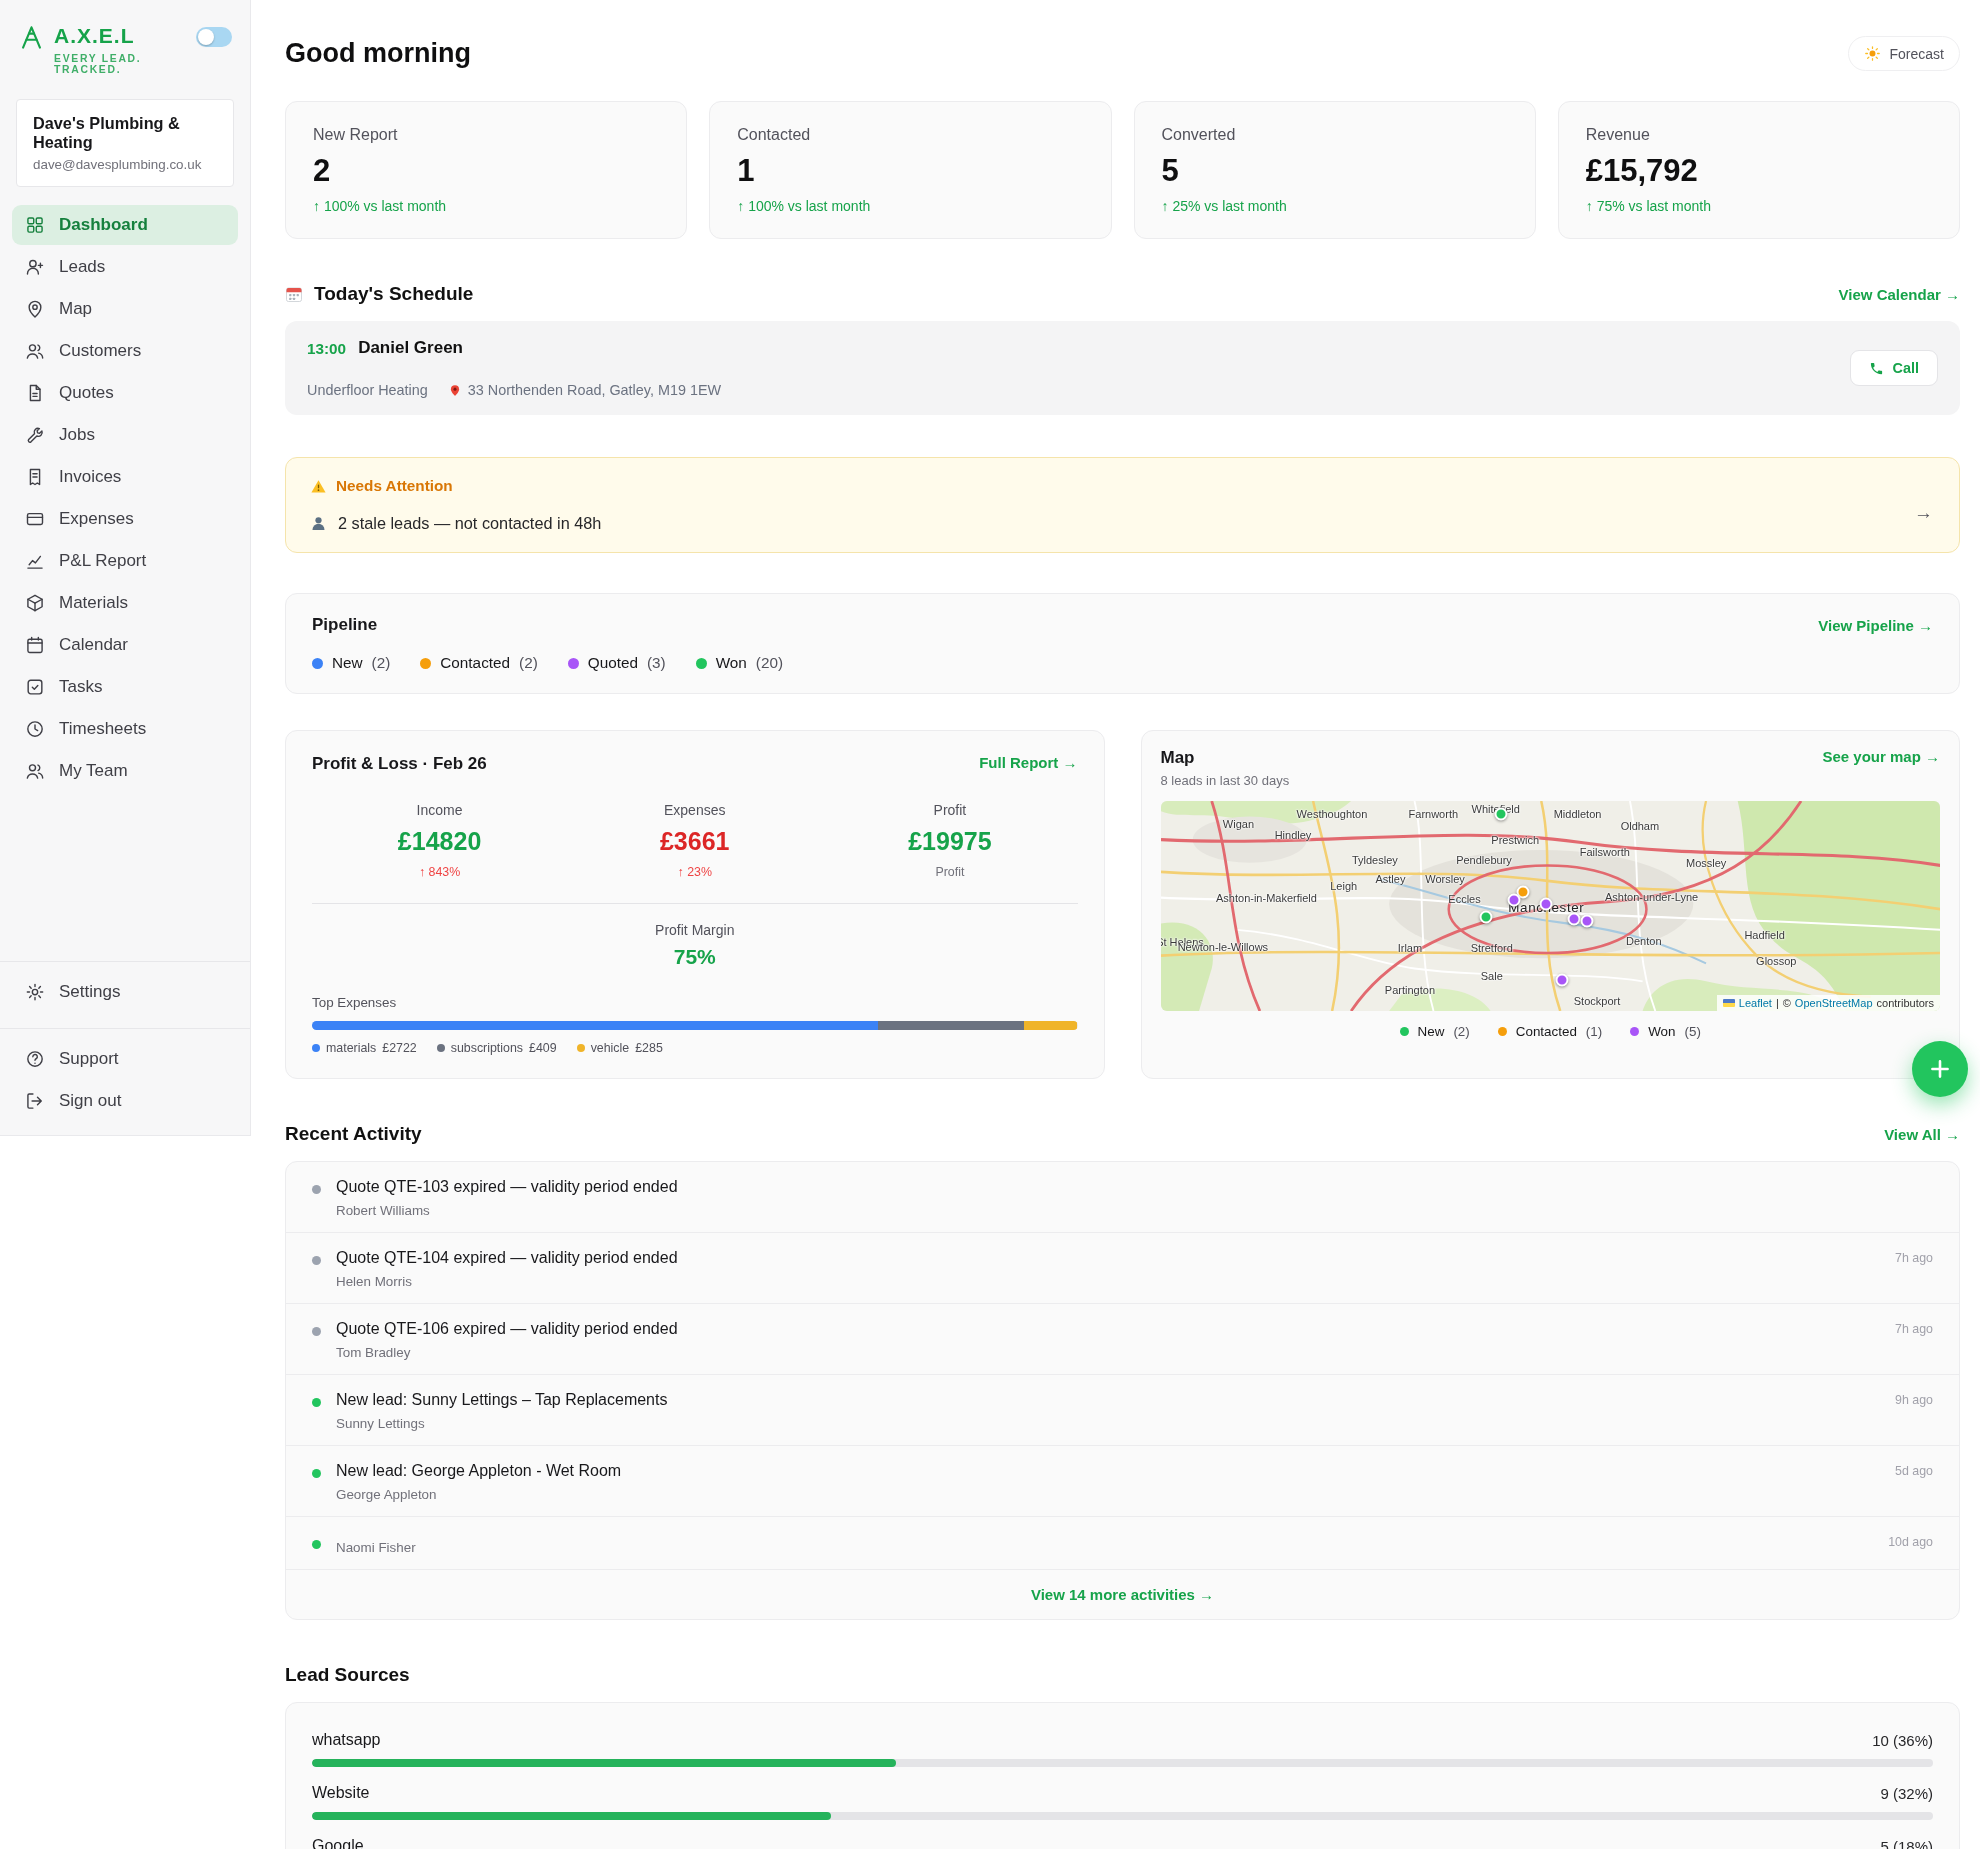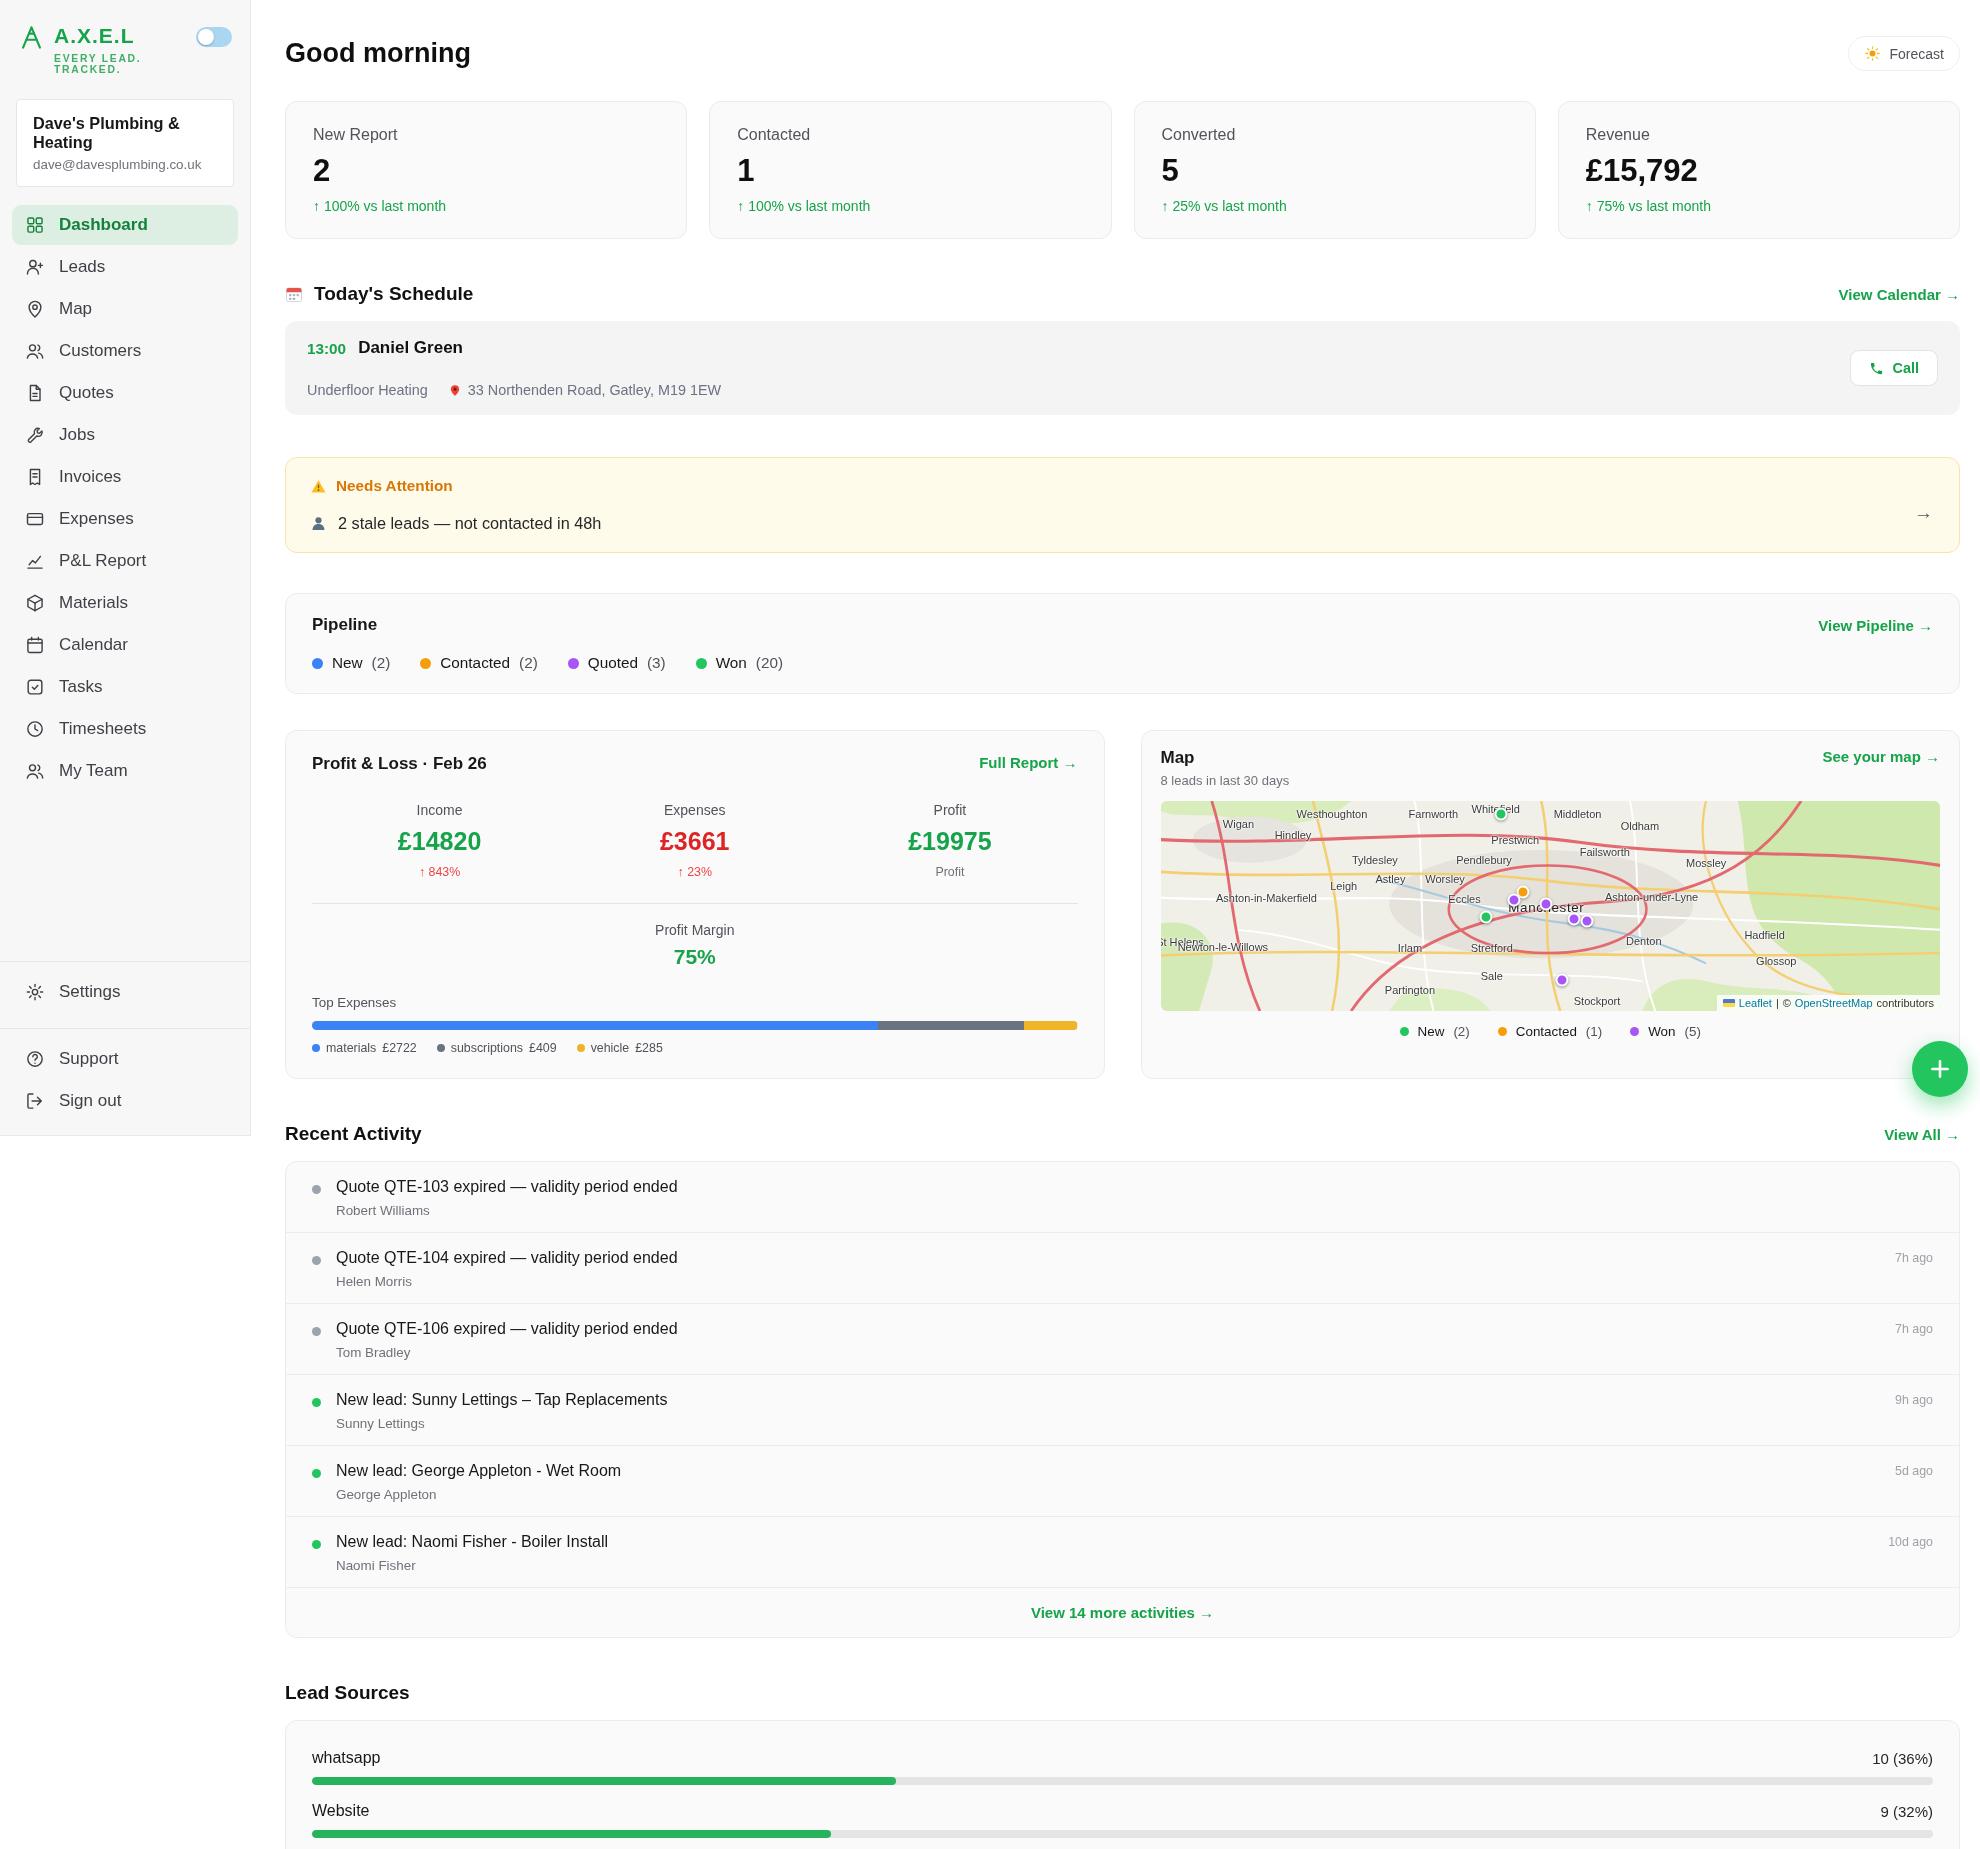--- a/index.html
+++ b/index.html
@@ -667,21 +667,20 @@
         <span class="act-dot" style="background-color: rgb(34, 197, 94);"></span>
         <div class="act-main">
             <div class="act-title">New lead: George Appleton - Wet Room</div>
             <div class="act-who">George Appleton</div>
           </div>
         <span class="act-time">5d ago</span>
       </div>
       <div class="act-row">
         <span class="act-dot" style="background-color: rgb(34, 197, 94);"></span>
         <div class="act-main">
-            <div class="act-title">New lead: Naomi Fisher - Boiler Install</div>
             <div class="act-who">Naomi Fisher</div>
           </div>
         <span class="act-time">10d ago</span>
       </div>
       <button class="act-footer">View 14 more activities →</button>
     </div>
 
     <div class="sec-head">
       <div class="h2">Lead Sources</div>
     </div>

